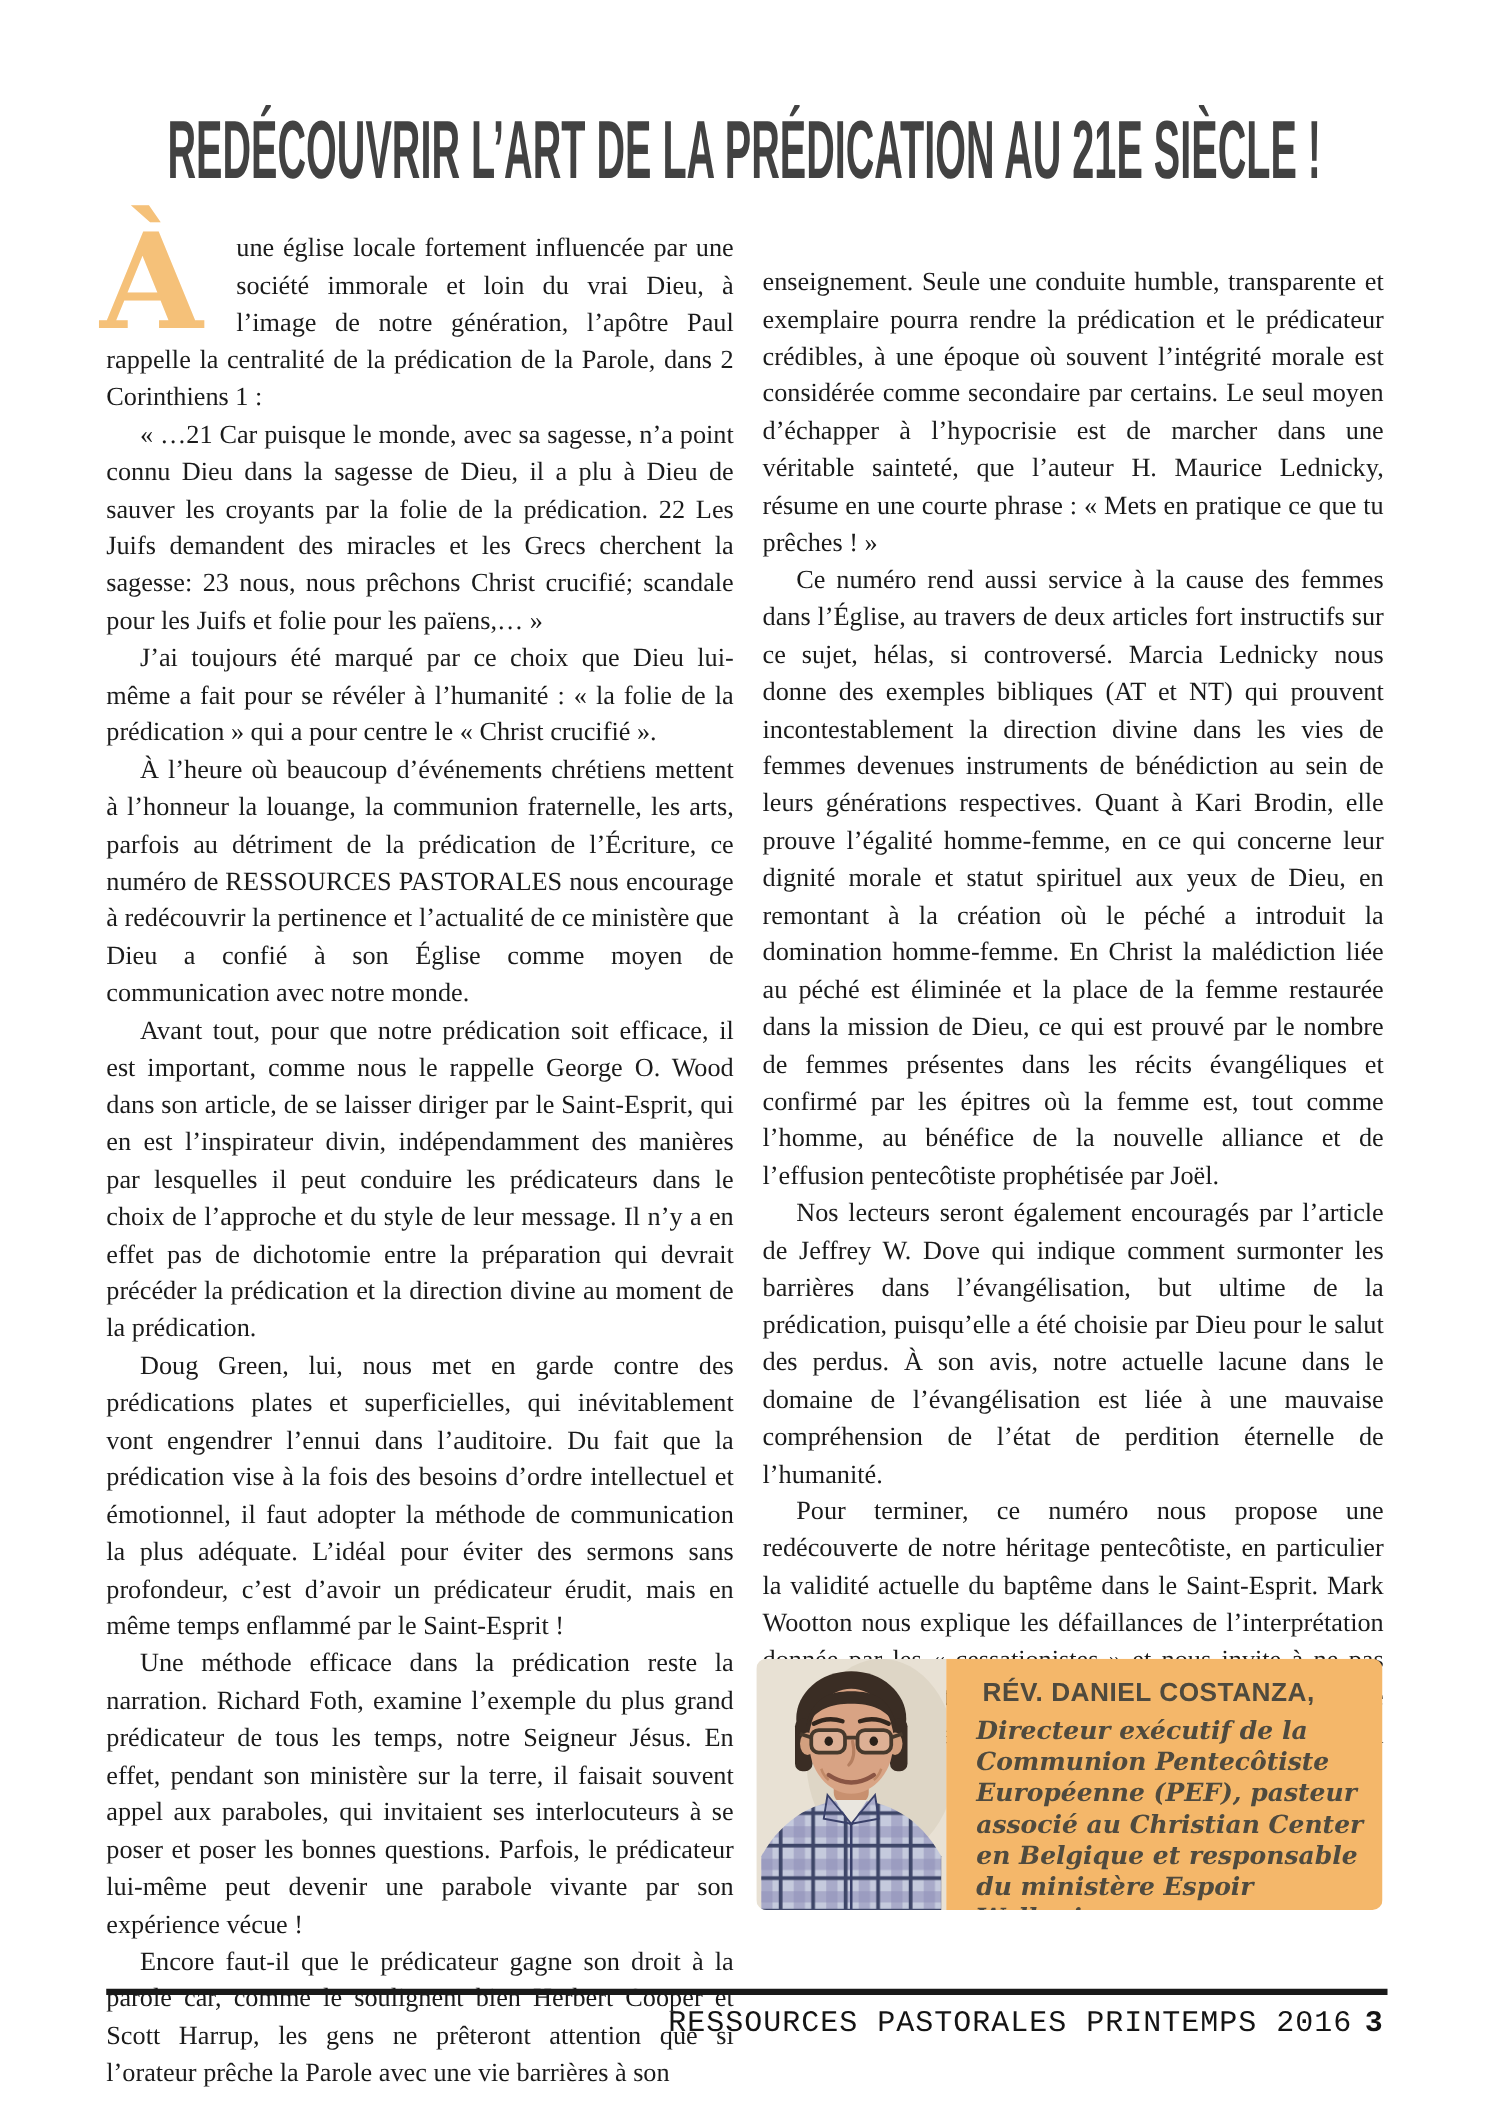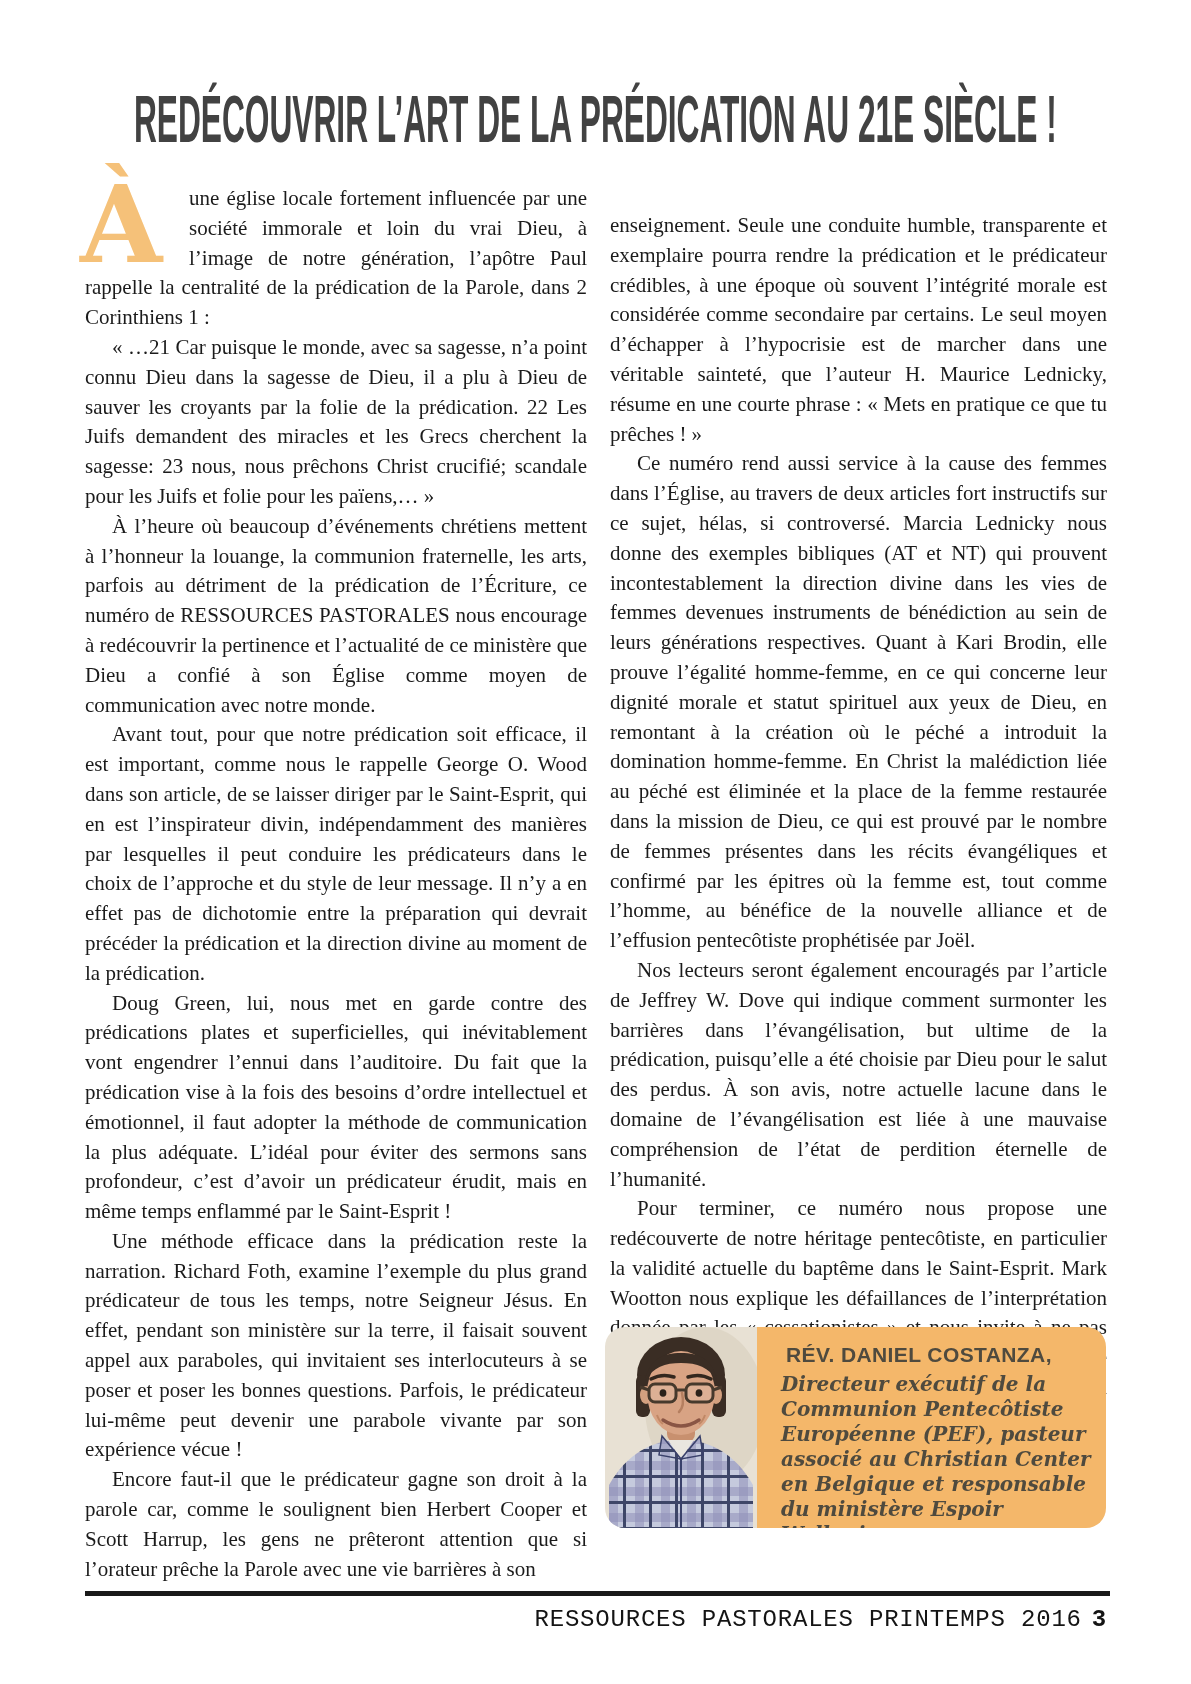--- a/index.html
+++ b/index.html
@@ -31,21 +31,21 @@
     float:left; width:92px; height:88px; position:relative; margin-right:12px;
   }
   .dropcap-glyph{
     position:absolute; left:-5px; bottom:-6px;
     font-family:"DejaVu Serif", serif; font-weight:bold;
     font-size:106px; line-height:1; color:#f5c179;
   }
   
   .author{
     position:absolute; left:605px; top:1327px; width:501px; height:201px;
-    display:flex; border-radius:20px; overflow:hidden;
+    display:flex; border-radius:8px; overflow:hidden;
   }
   .author-photo{ width:152px; height:201px; flex:none; display:block; }
   .author-info{
     flex:1; background:#f4b76a; padding:16px 12px 0 24px; box-sizing:border-box;
   }
   .author-name{
     font-family:"Liberation Sans", sans-serif; font-weight:bold;
     font-size:21px; letter-spacing:0.4px; color:#4f4a3e;
     padding-left:5px; margin-bottom:5px; white-space:nowrap;
   }
@@ -72,20 +72,21 @@
 
   <div class="title-wrap">
     <h1>REDÉCOUVRIR L’ART DE LA PRÉDICATION AU 21E SIÈCLE !</h1>
   </div>
 
   <div class="col col-left">
     <p class="first"><span class="dropcap">
           <span class="dropcap-glyph">À</span>
         </span><span>une église locale fortement influencée par une société immorale et loin du vrai Dieu, à l’image de notre génération, l’apôtre Paul rappelle la centralité de la prédication de la Parole, dans 2 Corinthiens 1 :</span></p>
     <p>« …21 Car puisque le monde, avec sa sagesse, n’a point connu Dieu dans la sagesse de Dieu, il a plu à Dieu de sauver les croyants par la folie de la prédication. 22 Les Juifs demandent des miracles et les Grecs cherchent la sagesse: 23 nous, nous prêchons Christ crucifié; scandale pour les Juifs et folie pour les païens,… »</p>
+    <p>J’ai toujours été marqué par ce choix que Dieu lui-même a fait pour se révéler à l’humanité : « la folie de la prédication » qui a pour centre le « Christ crucifié ».</p>
     <p>À l’heure où beaucoup d’événements chrétiens mettent à l’honneur la louange, la communion fraternelle, les arts, parfois au détriment de la prédication de l’Écriture, ce numéro de RESSOURCES PASTORALES nous encourage à redécouvrir la pertinence et l’actualité de ce ministère que Dieu a confié à son Église comme moyen de communication avec notre monde.</p>
     <p>Avant tout, pour que notre prédication soit efficace, il est important, comme nous le rappelle George O. Wood dans son article, de se laisser diriger par le Saint-Esprit, qui en est l’inspirateur divin, indépendamment des manières par lesquelles il peut conduire les prédicateurs dans le choix de l’approche et du style de leur message. Il n’y a en effet pas de dichotomie entre la préparation qui devrait précéder la prédication et la direction divine au moment de la prédication.</p>
     <p>Doug Green, lui, nous met en garde contre des prédications plates et superficielles, qui inévitablement vont engendrer l’ennui dans l’auditoire. Du fait que la prédication vise à la fois des besoins d’ordre intellectuel et émotionnel, il faut adopter la méthode de communication la plus adéquate. L’idéal pour éviter des sermons sans profondeur, c’est d’avoir un prédicateur érudit, mais en même temps enflammé par le Saint-Esprit !</p>
     <p>Une méthode efficace dans la prédication reste la narration. Richard Foth, examine l’exemple du plus grand prédicateur de tous les temps, notre Seigneur Jésus. En effet, pendant son ministère sur la terre, il faisait souvent appel aux paraboles, qui invitaient ses interlocuteurs à se poser et poser les bonnes questions. Parfois, le prédicateur lui-même peut devenir une parabole vivante par son expérience vécue !</p>
     <p>Encore faut-il que le prédicateur gagne son droit à la parole car, comme le soulignent bien Herbert Cooper et Scott Harrup, les gens ne prêteront attention que si l’orateur prêche la Parole avec une vie barrières à son</p>
   </div>
 
   <div class="col col-right">
     <p class="cont">enseignement. Seule une conduite humble, transparente et exemplaire pourra rendre la prédication et le prédicateur crédibles, à une époque où souvent l’intégrité morale est considérée comme secondaire par certains. Le seul moyen d’échapper à l’hypocrisie est de marcher dans une véritable sainteté, que l’auteur H. Maurice Lednicky, résume en une courte phrase : « Mets en pratique ce que tu prêches ! »</p>
     <p>Ce numéro rend aussi service à la cause des femmes dans l’Église, au travers de deux articles fort instructifs sur ce sujet, hélas, si controversé. Marcia Lednicky nous donne des exemples bibliques (AT et NT)  qui prouvent incontestablement la direction divine dans les vies de femmes devenues instruments de bénédiction au sein de leurs générations respectives. Quant à Kari Brodin, elle prouve l’égalité homme-femme, en ce qui concerne leur dignité morale et statut spirituel aux yeux de Dieu, en remontant à la création où le péché a introduit la domination homme-femme. En Christ la malédiction liée au péché est éliminée et la place de la femme restaurée dans la mission de Dieu, ce qui est prouvé par le nombre de femmes présentes dans les récits évangéliques et confirmé par les épitres où la femme est, tout comme l’homme, au bénéfice de la nouvelle alliance et de l’effusion pentecôtiste prophétisée par Joël.</p>

